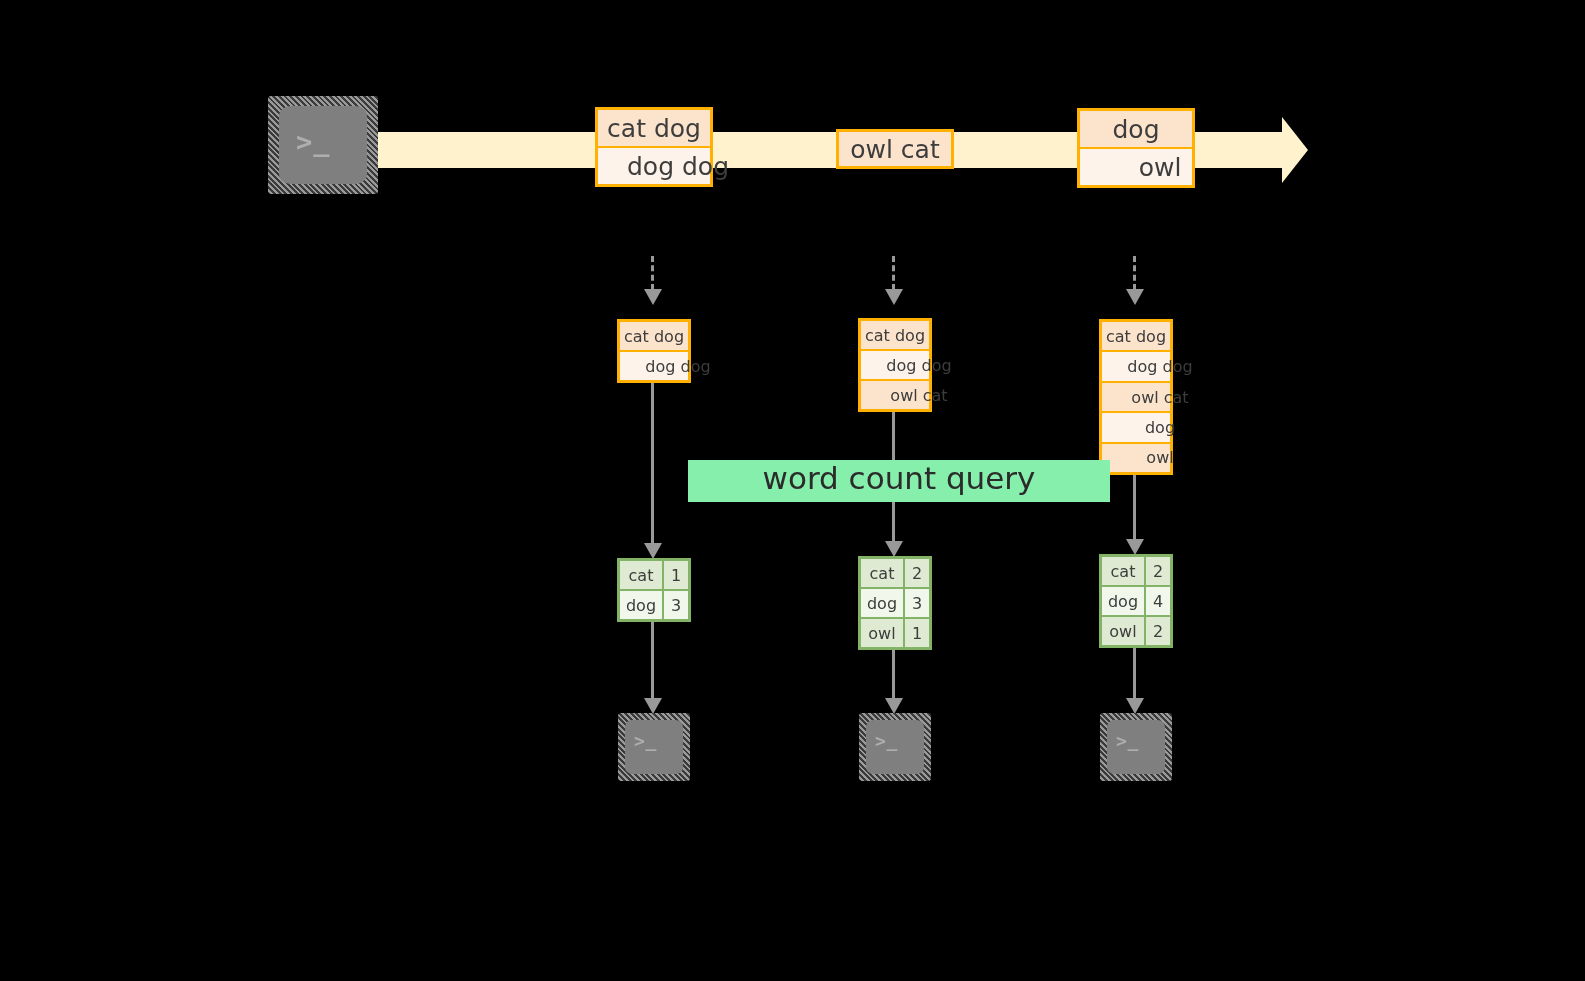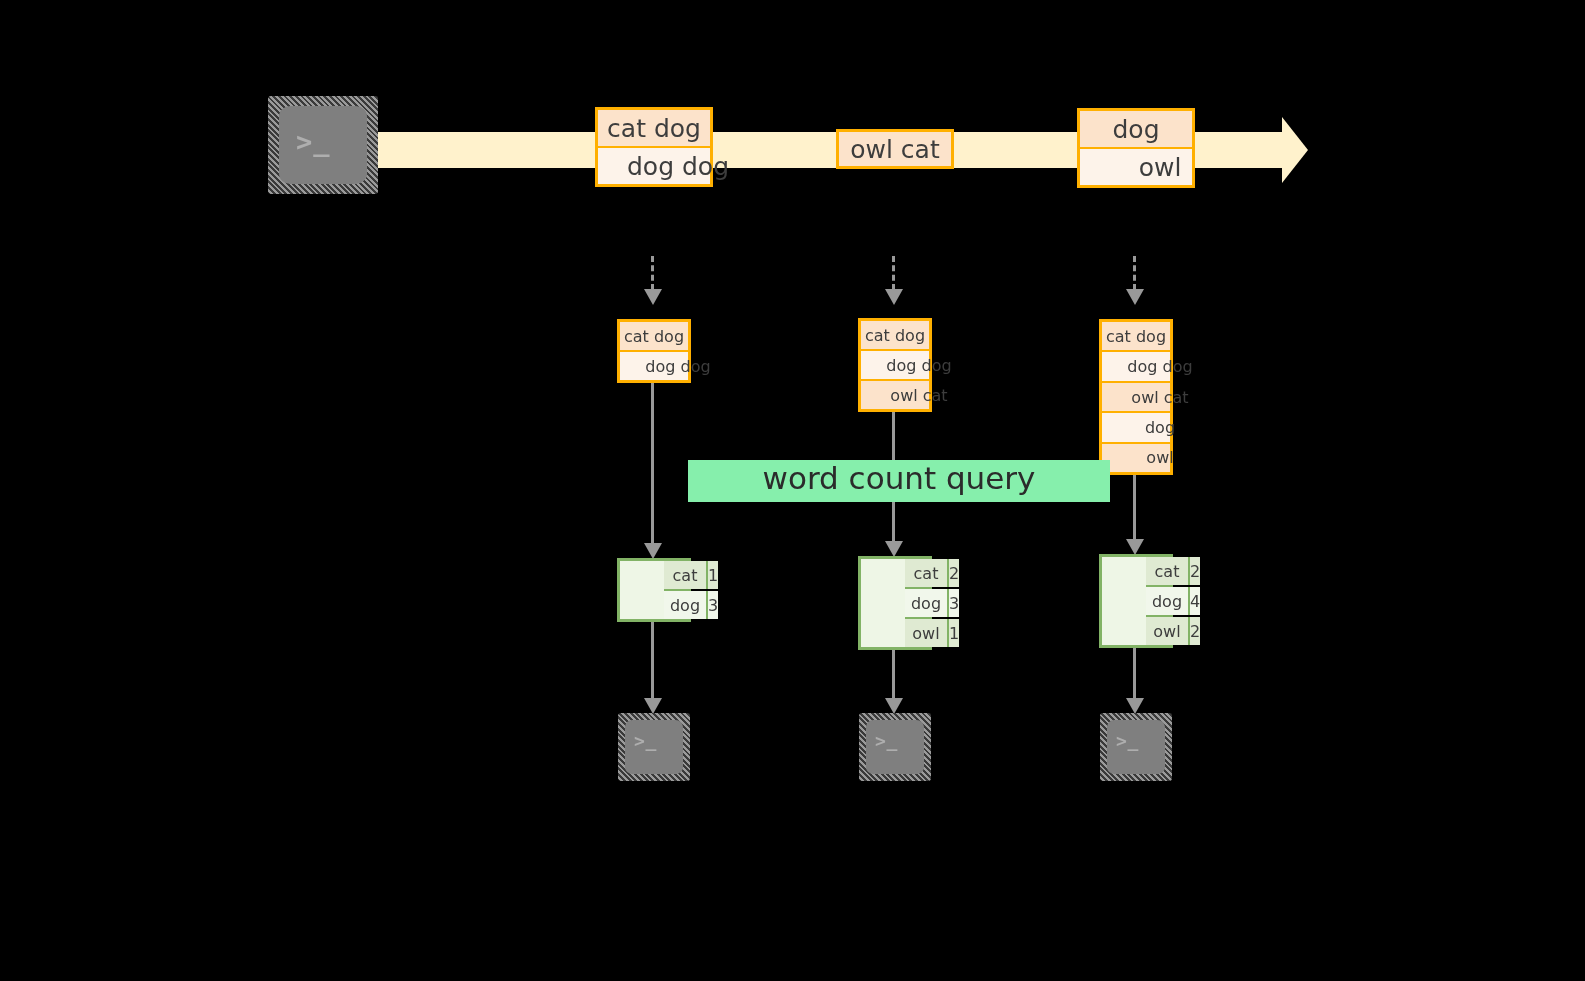--- a/index.html
+++ b/index.html
@@ -94,21 +94,20 @@
     box-sizing: border-box;
     border: 3px solid #82b366;
     background: #eef6e6;
     display: flex;
     flex-direction: column;
   }
   .tbl .row {
     box-sizing: border-box;
     flex: 1 1 auto;
     display: flex;
-    margin-left: 44px;
   }
   .tbl .row + .row { border-top: 2px solid #82b366; }
   .tbl .row .k,
   .tbl .row .v {
     box-sizing: border-box;
     display: flex;
     align-items: center;
     justify-content: center;
     font-size: 16px;
     color: #3d3d3d;

